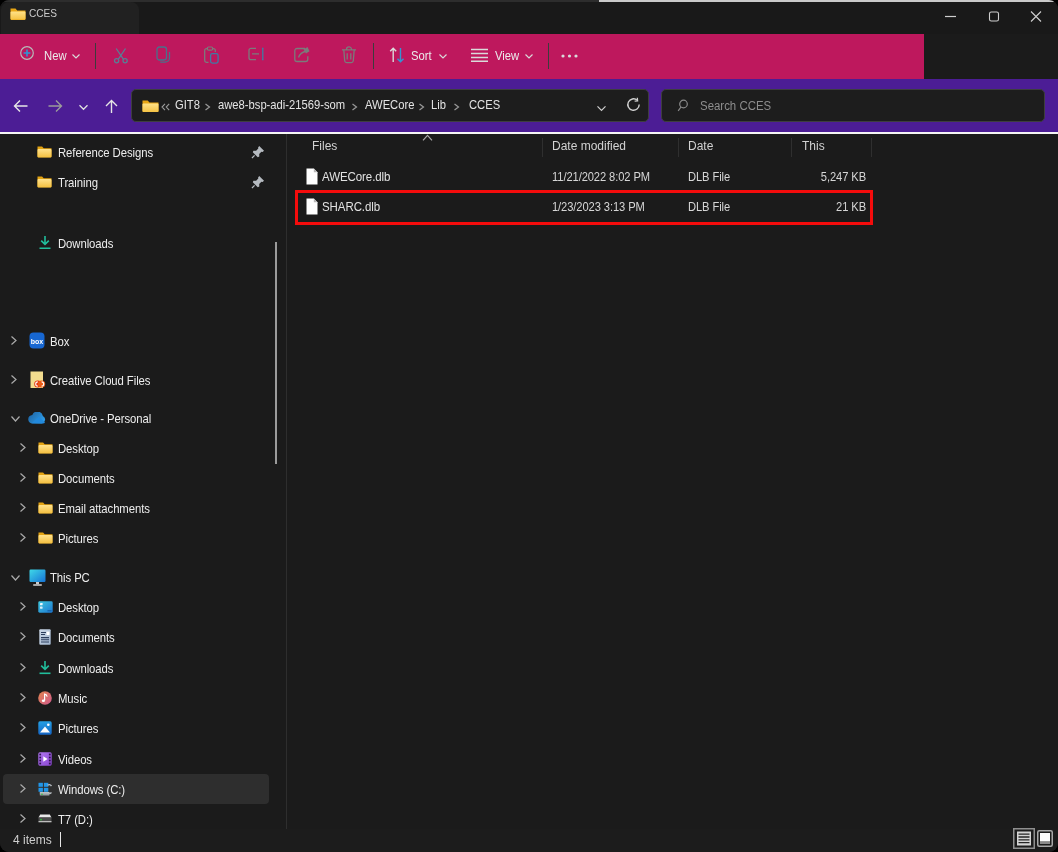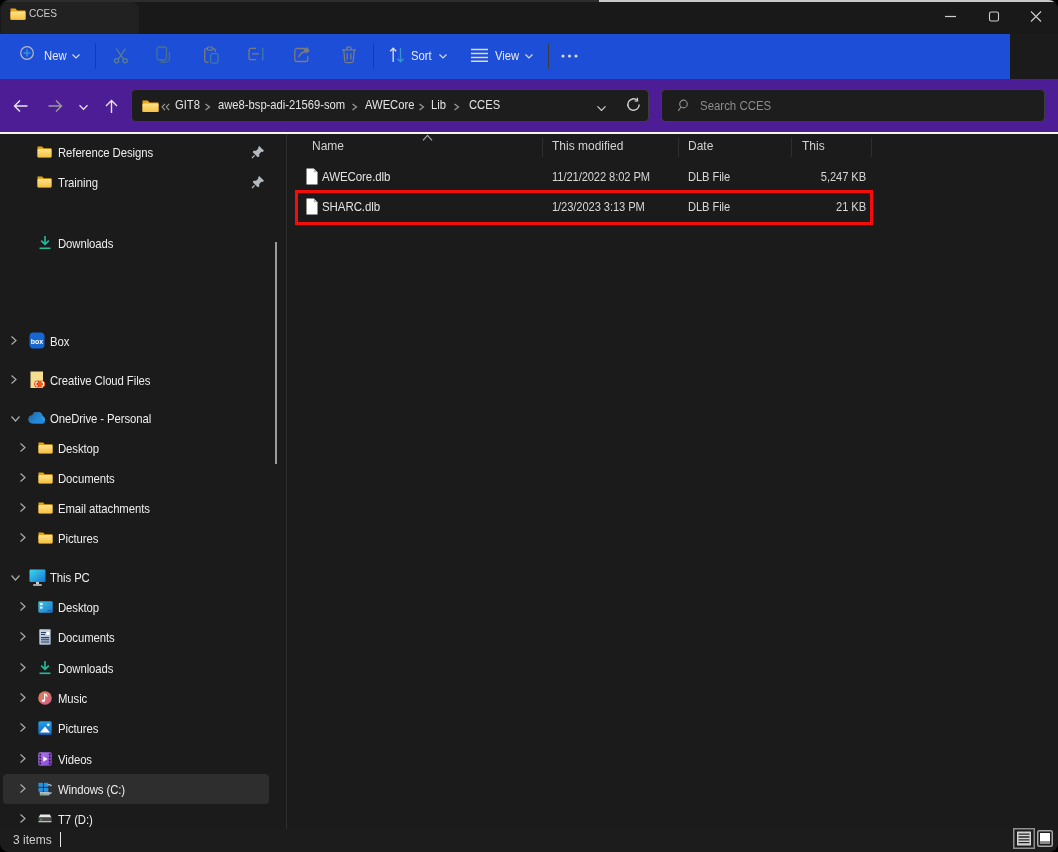--- a/index.html
+++ b/index.html
@@ -13,21 +13,21 @@
   #topedgeR { position:absolute; left:599px; top:0; width:459px; height:2px; background:#c9c9c9; }
 
   
   #tabstrip { position:absolute; left:0; top:2px; width:1058px; height:32px; background:#191919; }
   #tab { position:absolute; left:1px; top:0px; width:138px; height:32px; background:#212121;
     border-radius:8px 8px 0 0; }
   #tab .ttl { position:absolute; left:28px; top:5px; font-size:11px; color:#cccccc;
     transform:scaleX(0.92); transform-origin:left center; }
 
   
-  #toolbar { position:absolute; left:0; top:34px; width:1010px; height:45px; background:#1d4ed8;text-align:center; }
+  #toolbar { position:absolute; left:0; top:34px; width:924px; height:45px; background:#be185d;text-align:center; }
   .tsep { position:absolute; top:9px; width:1px; height:26px; background:#3c3c3c; }
   .tlabel { position:absolute; top:14px; font-size:12.8px; color:#ebebeb;
     transform:scaleX(0.88); transform-origin:left center; }
 
   
   #addr { position:absolute; left:0; top:79px; width:1058px; height:53px; background:#4c1d95; }
   .navicon { position:absolute; top:20px; }
   #crumbbox { position:absolute; left:131px; top:10px; width:518px; height:33px;
     background:#1d1d1d; border:1px solid #3e3e3e; border-radius:5px; }
   #searchbox { position:absolute; left:661px; top:10px; width:384px; height:33px;
@@ -449,22 +449,22 @@
         <rect x="0.5" y="7" width="13" height="1.3" fill="#bdbdbd"></rect>
         <circle cx="3" cy="5.6" r="0.9" fill="#2dc538"></circle>
       </svg>
       <div class="txt" style="left:58px">T7 (D:)</div>
     </div>
   </div>
   <div id="sidesep"></div>
   <div id="sbthumb"></div>
 
   <div id="content">
-    <div class="hdr" style="left:25px">Name</div>
-    <div class="hdr" style="left:265px">This modified</div>
+    <div class="hdr" style="left:25px">Files</div>
+    <div class="hdr" style="left:265px">Date modified</div>
     <div class="hdr" style="left:401px">Date</div>
     <div class="hdr" style="left:515px">This</div>
     <div class="colsep" style="left:255px"></div>
     <div class="colsep" style="left:391px"></div>
     <div class="colsep" style="left:504px"></div>
     <div class="colsep" style="left:584px"></div>
 
     <svg class="abs" style="left:19px;top:34px" width="12" height="17" viewBox="0 0 12 17">
       <path d="M0.5 0.5 H7.8 L11.5 4.2 V16.5 H0.5 Z" fill="#ffffff"></path>
       <path d="M7.8 0.5 V4.2 H11.5 Z" fill="#b9b9b9"></path>
@@ -480,21 +480,21 @@
     </svg>
     <div class="cell" style="left:35px;top:66px">SHARC.dlb</div>
     <div class="cell dim" style="left:265px;top:66px;font-size:12px;">1/23/2023 3:13 PM</div>
     <div class="cell dim" style="left:401px;top:66px;font-size:12px;">DLB File</div>
     <div class="cell dim cellr" style="left:465px;top:66px;width:114px;text-align:right;font-size:12px;">21 KB</div>
 
     <div id="redbox"></div>
   </div>
 
   <div id="status">
-    <div class="cnt">3 items</div>
+    <div class="cnt">4 items</div>
     <div class="sep"></div>
     <svg class="abs" style="left:1013px;top:-1px" width="22" height="21" viewBox="0 0 22 21">
       <rect x="0.75" y="0.75" width="20.5" height="19.5" fill="none" stroke="#8f8f8f" stroke-width="1.5"></rect>
       <rect x="4" y="3.5" width="14" height="14" fill="#d4d4d4"></rect>
       <path d="M5.5 6.2 h11 M5.5 9 h11 M5.5 11.8 h11 M5.5 14.6 h11" stroke="#242424" stroke-width="1.3"></path>
     </svg>
     <svg class="abs" style="left:1037px;top:1px" width="16" height="17" viewBox="0 0 16 17">
       <rect x="0.75" y="0.75" width="14.5" height="15.5" rx="1.5" fill="none" stroke="#a8a8a8" stroke-width="1.5"></rect>
       <rect x="3" y="3" width="10" height="8.6" fill="#fdfdfd"></rect>
       <rect x="3" y="11.6" width="10" height="2.4" fill="#8a8a8a"></rect>

